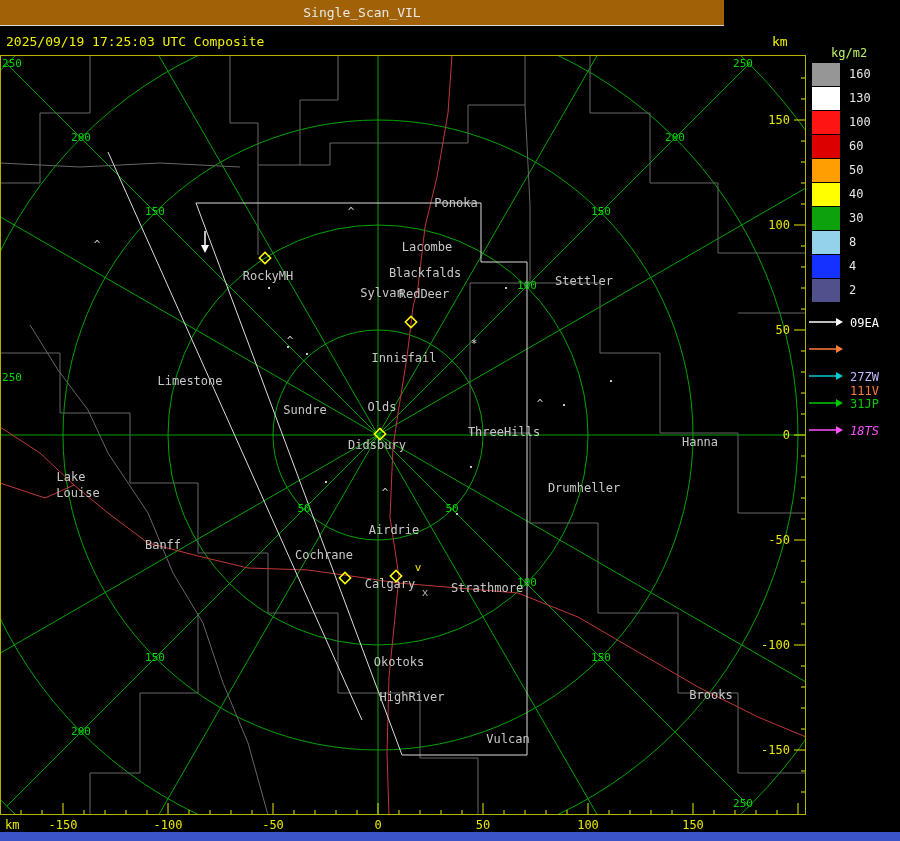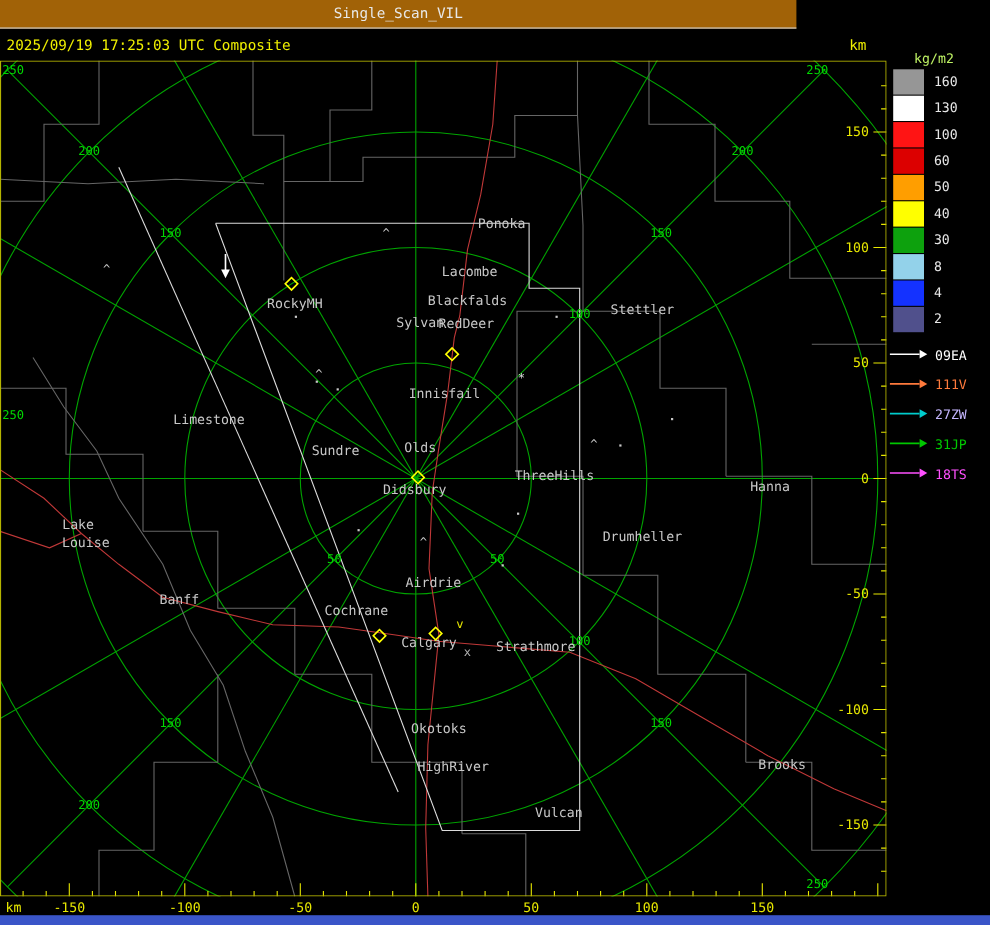--- a/index.html
+++ b/index.html
@@ -287,37 +287,37 @@
         <line x1="1" y1="6" x2="28" y2="6" stroke="#ffffff" stroke-width="1.5"></line>
         <polygon points="28,2 28,10 35,6" fill="#ffffff"></polygon>
       </svg>
       <span class="lbl" style="color: rgb(255, 255, 255);">09EA</span>
     </div>
     <div class="sl-row">
       <svg width="36" height="12">
         <line x1="1" y1="6" x2="28" y2="6" stroke="#ff7a3c" stroke-width="1.5"></line>
         <polygon points="28,2 28,10 35,6" fill="#ff7a3c"></polygon>
       </svg>
-      <span class="lbl" style="color: rgb(255, 122, 60);">111V</span>
+      <span class="lbl" style="color: rgb(255, 122, 60); margin-top: 41px;">111V</span>
     </div>
     <div class="sl-row">
       <svg width="36" height="12">
         <line x1="1" y1="6" x2="28" y2="6" stroke="#00cccc" stroke-width="1.5"></line>
         <polygon points="28,2 28,10 35,6" fill="#00cccc"></polygon>
       </svg>
       <span class="lbl" style="color: #c4b5fd;">27ZW</span>
     </div>
     <div class="sl-row">
       <svg width="36" height="12">
         <line x1="1" y1="6" x2="28" y2="6" stroke="#00c800" stroke-width="1.5"></line>
         <polygon points="28,2 28,10 35,6" fill="#00c800"></polygon>
       </svg>
       <span class="lbl" style="color: rgb(0, 200, 0);">31JP</span>
     </div>
     <div class="sl-row">
       <svg width="36" height="12">
         <line x1="1" y1="6" x2="28" y2="6" stroke="#ff50ff" stroke-width="1.5"></line>
         <polygon points="28,2 28,10 35,6" fill="#ff50ff"></polygon>
       </svg>
-      <span class="lbl" style="color: rgb(255, 80, 255);">18TS</span>
+      <span class="lbl" style="color: rgb(255, 80, 255); font-style: italic;">18TS</span>
     </div>
   </div>
 <div class="bbar"></div>
 
 </body></html>

